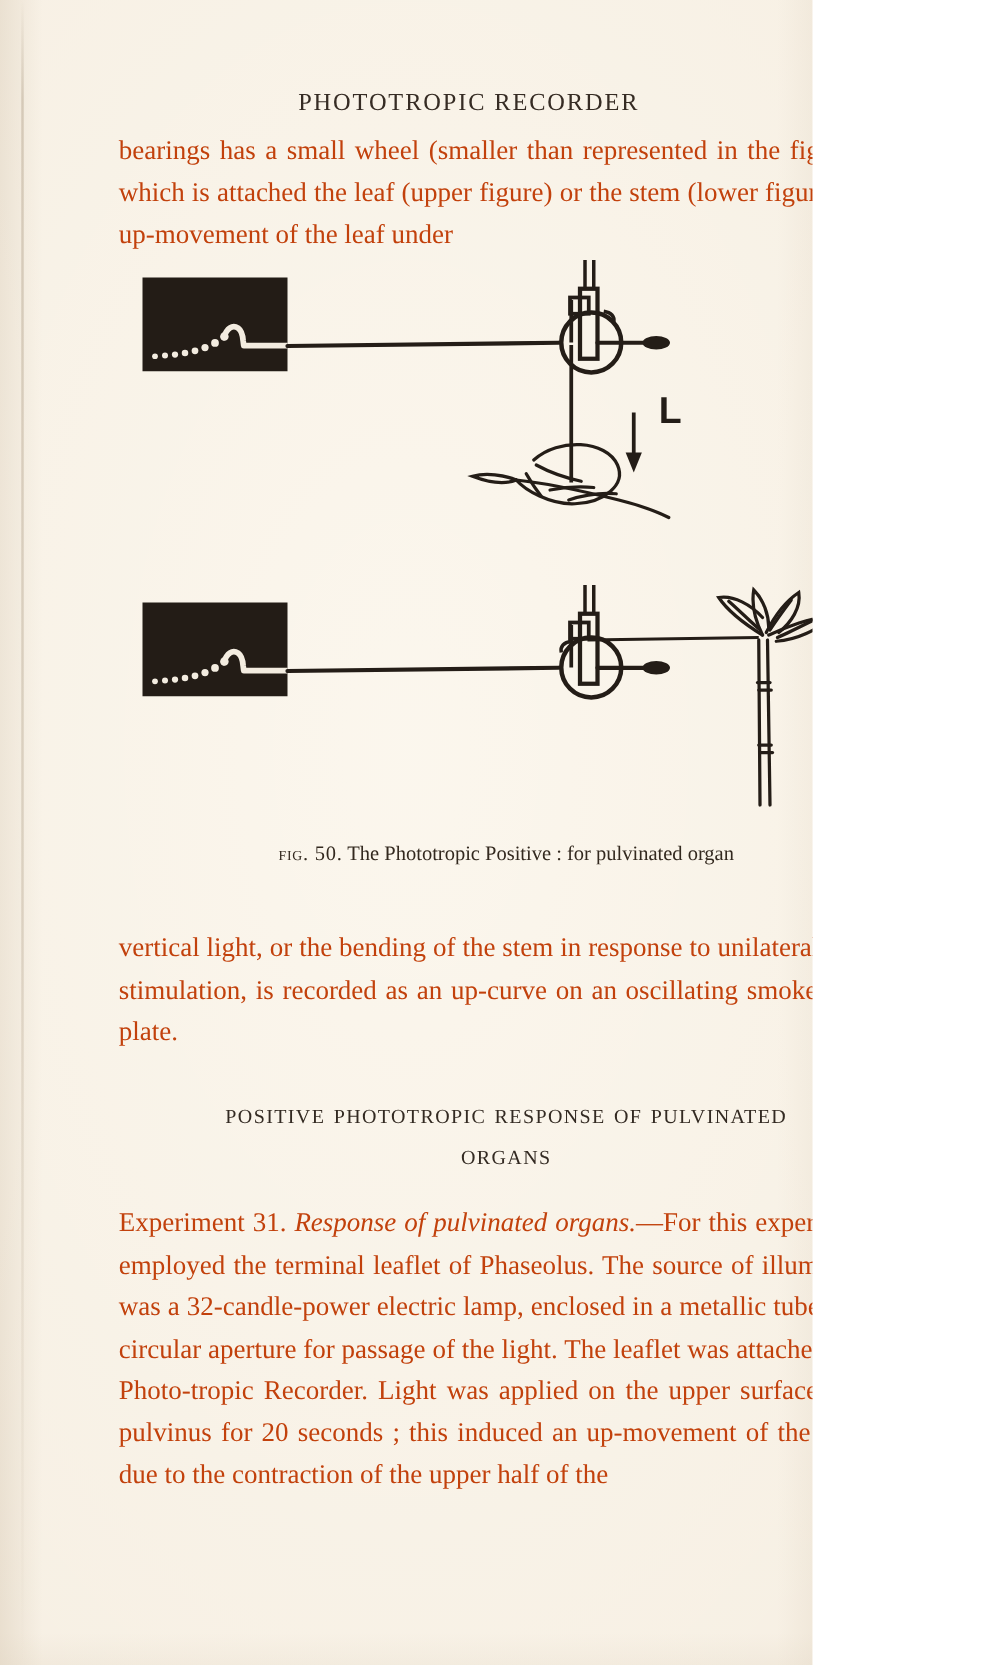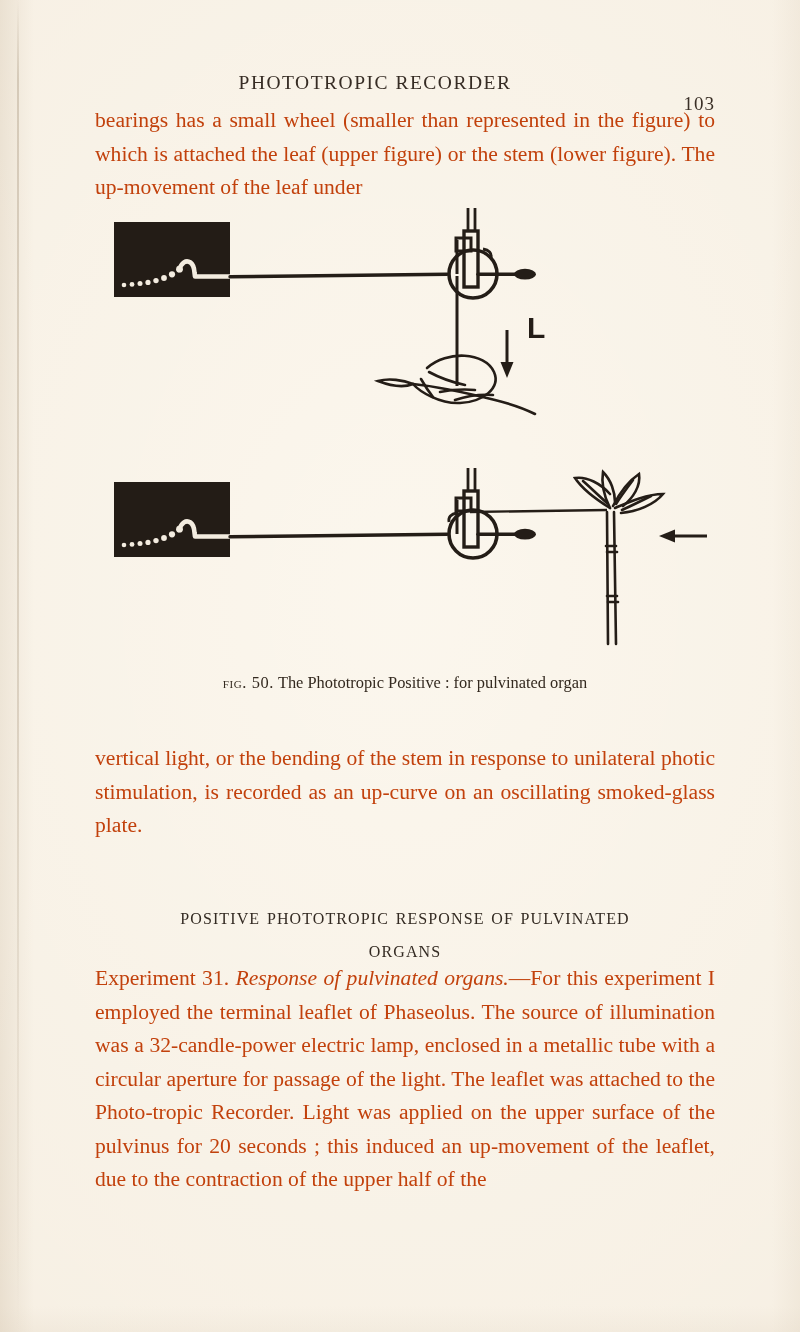--- a/index.html
+++ b/index.html
@@ -2,21 +2,21 @@
 <html><head>
 <meta charset="utf-8">
 <style>
   html, body {
     margin: 0;
     padding: 0;
     background: #ffffff;
   }
   .page {
     position: relative;
-    width: 800px;
+    width: 650px;
     height: 1332px;
     background: #f7f0e4;
     overflow: hidden;
     font-family: "Liberation Serif", "DejaVu Serif", serif;
     color: #2e2620;
   }
   
   .paper-tone {
     position: absolute;
     inset: 0;
@@ -88,21 +88,20 @@
     left: 95px;
     top: 874px;
     width: 620px;
     text-align: center;
     font-variant: small-caps;
     text-transform: lowercase;
     font-size: 22.5px;
     line-height: 33px;
     letter-spacing: 1.1px;
     color: #332a22;
-    margin-top: 26px;
   }
   .section-heading .ln { display: block; }
 
   
   .figure-wrap {
     position: absolute;
     left: 95px;
     top: 200px;
     width: 620px;
     height: 520px;

